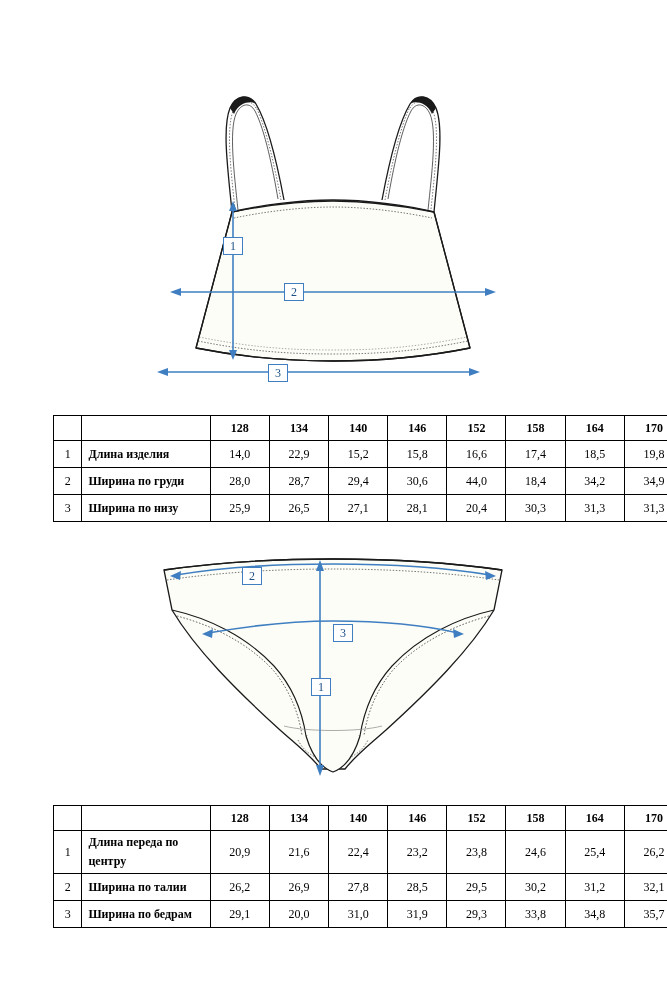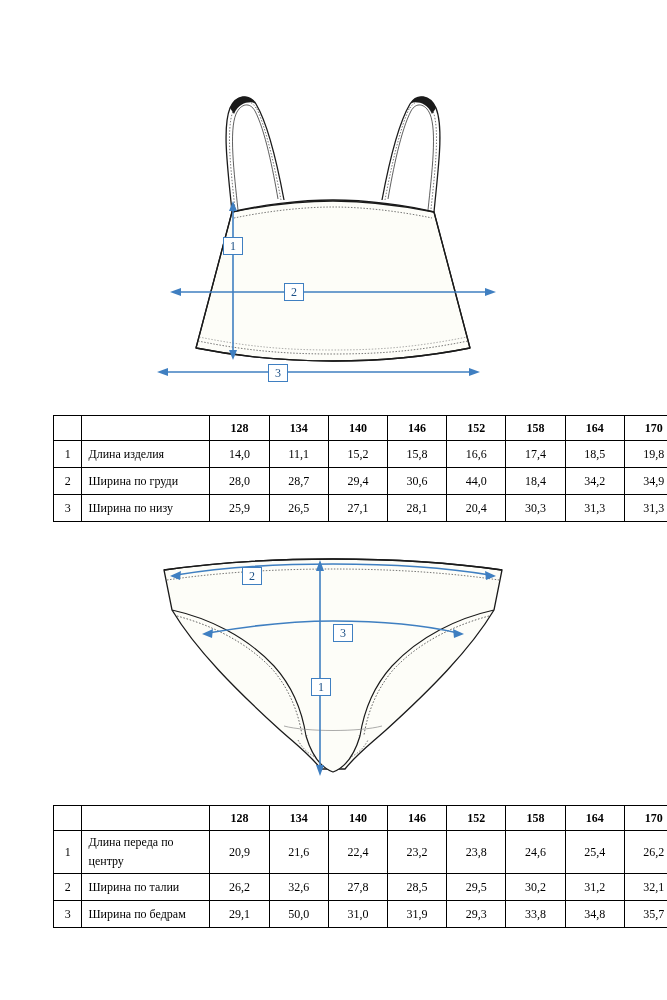--- a/index.html
+++ b/index.html
@@ -74,20 +74,21 @@
   table.sizes th {
     font-weight: bold;
   }
   table.sizes td.idx {
     width: 26px;
   }
   table.sizes td.name, table.sizes th.name {
     width: 130px;
     text-align: left;
     padding-left: 6px;
+    font-weight: bold;
   }
   table.sizes td.val, table.sizes th.val {
     width: 59px;
   }
   table.sizes tr.head td, table.sizes tr.head th {
     height: 24px;
   }
   td.name.two-line {
     line-height: 19px;
     padding-top: 2px;
@@ -169,21 +170,21 @@
         <th class="val">146</th>
         <th class="val">152</th>
         <th class="val">158</th>
         <th class="val">164</th>
         <th class="val">170</th>
       </tr>
       <tr>
         <td class="idx">1</td>
         <td class="name">Длина изделия</td>
         <td class="val">14,0</td>
-        <td class="val">11,1</td>
+        <td class="val">22,9</td>
         <td class="val">15,2</td>
         <td class="val">15,8</td>
         <td class="val">16,6</td>
         <td class="val">17,4</td>
         <td class="val">18,5</td>
         <td class="val">19,8</td>
       </tr>
       <tr>
         <td class="idx">2</td>
         <td class="name">Ширина по груди</td>
@@ -283,33 +284,33 @@
         <td class="val">23,2</td>
         <td class="val">23,8</td>
         <td class="val">24,6</td>
         <td class="val">25,4</td>
         <td class="val">26,2</td>
       </tr>
       <tr>
         <td class="idx">2</td>
         <td class="name">Ширина по талии</td>
         <td class="val">26,2</td>
-        <td class="val">32,6</td>
+        <td class="val">26,9</td>
         <td class="val">27,8</td>
         <td class="val">28,5</td>
         <td class="val">29,5</td>
         <td class="val">30,2</td>
         <td class="val">31,2</td>
         <td class="val">32,1</td>
       </tr>
       <tr>
         <td class="idx">3</td>
         <td class="name">Ширина по бедрам</td>
         <td class="val">29,1</td>
-        <td class="val">50,0</td>
+        <td class="val">20,0</td>
         <td class="val">31,0</td>
         <td class="val">31,9</td>
         <td class="val">29,3</td>
         <td class="val">33,8</td>
         <td class="val">34,8</td>
         <td class="val">35,7</td>
       </tr>
     </tbody>
       </table>
   </div>

